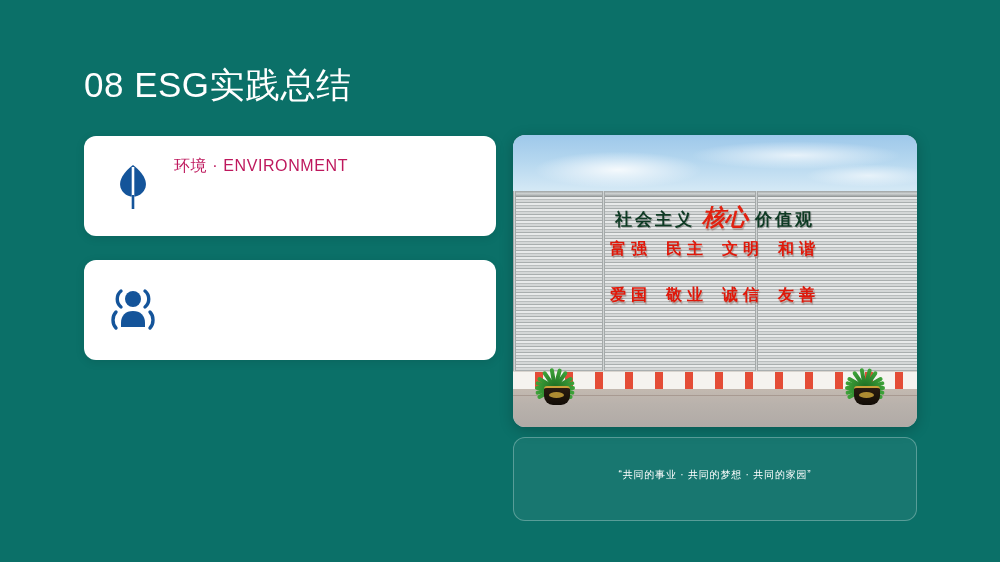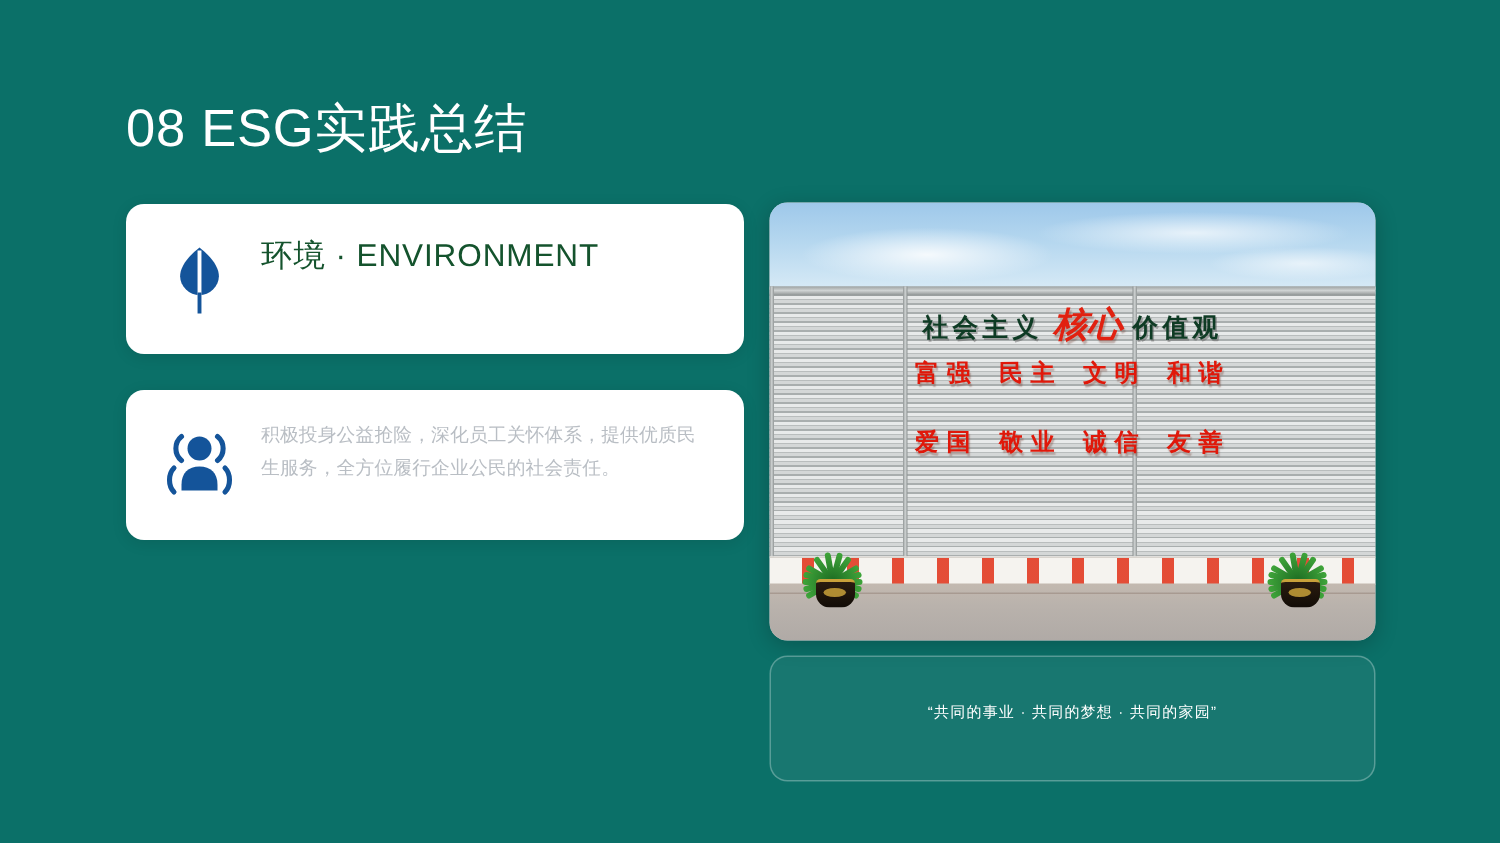--- a/index.html
+++ b/index.html
@@ -58,22 +58,22 @@
     display: flex;
     align-items: center;
     justify-content: center;
     padding-top: 6px;
   }
   .card-body {
     flex: 1;
     padding-left: 14px;
   }
   .card-heading {
-    font-size: 21px;
-    color: #14532d;
+    font-size: 16px;
+    color: #be185d;
     letter-spacing: 0.6px;
     margin-bottom: 9px;
     white-space: nowrap;
   }
   .card-desc {
     font-size: 12.5px;
     line-height: 1.72;
     color: #b9bec4;
     letter-spacing: 0.1px;
   }
@@ -302,21 +302,20 @@
         <svg width="48" height="48" viewBox="0 0 48 48" aria-hidden="true">
           <circle cx="24" cy="13" r="8" fill="#14549a"></circle>
           <path d="M12 5 C7 9 7 17 12 21" stroke="#14549a" stroke-width="3.4" fill="none" stroke-linecap="round"></path>
           <path d="M36 5 C41 9 41 17 36 21" stroke="#14549a" stroke-width="3.4" fill="none" stroke-linecap="round"></path>
           <path d="M24 25 C16.5 25 12 29.5 12 37 L12 41 L36 41 L36 37 C36 29.5 31.5 25 24 25 Z" fill="#14549a"></path>
           <path d="M7 26 C3 30 3 38 7 42" stroke="#14549a" stroke-width="3.4" fill="none" stroke-linecap="round"></path>
           <path d="M41 26 C45 30 45 38 41 42" stroke="#14549a" stroke-width="3.4" fill="none" stroke-linecap="round"></path>
         </svg>
       </div>
       <div class="card-body">
-        <div class="card-desc">积极投身公益抢险，深化员工关怀体系，提供优质民生服务，全方位履行企业公民的社会责任。</div>
       </div>
     </div>
 
 
   </div>
 
   <div class="photo">
     <div class="sky"></div>
     <div class="wall">
       <div class="wall-top-rail"></div>

